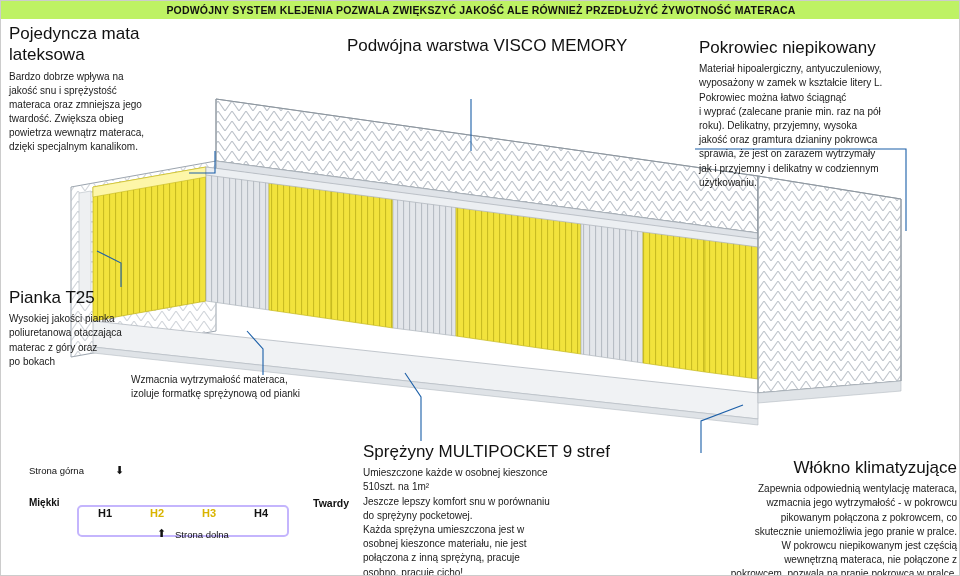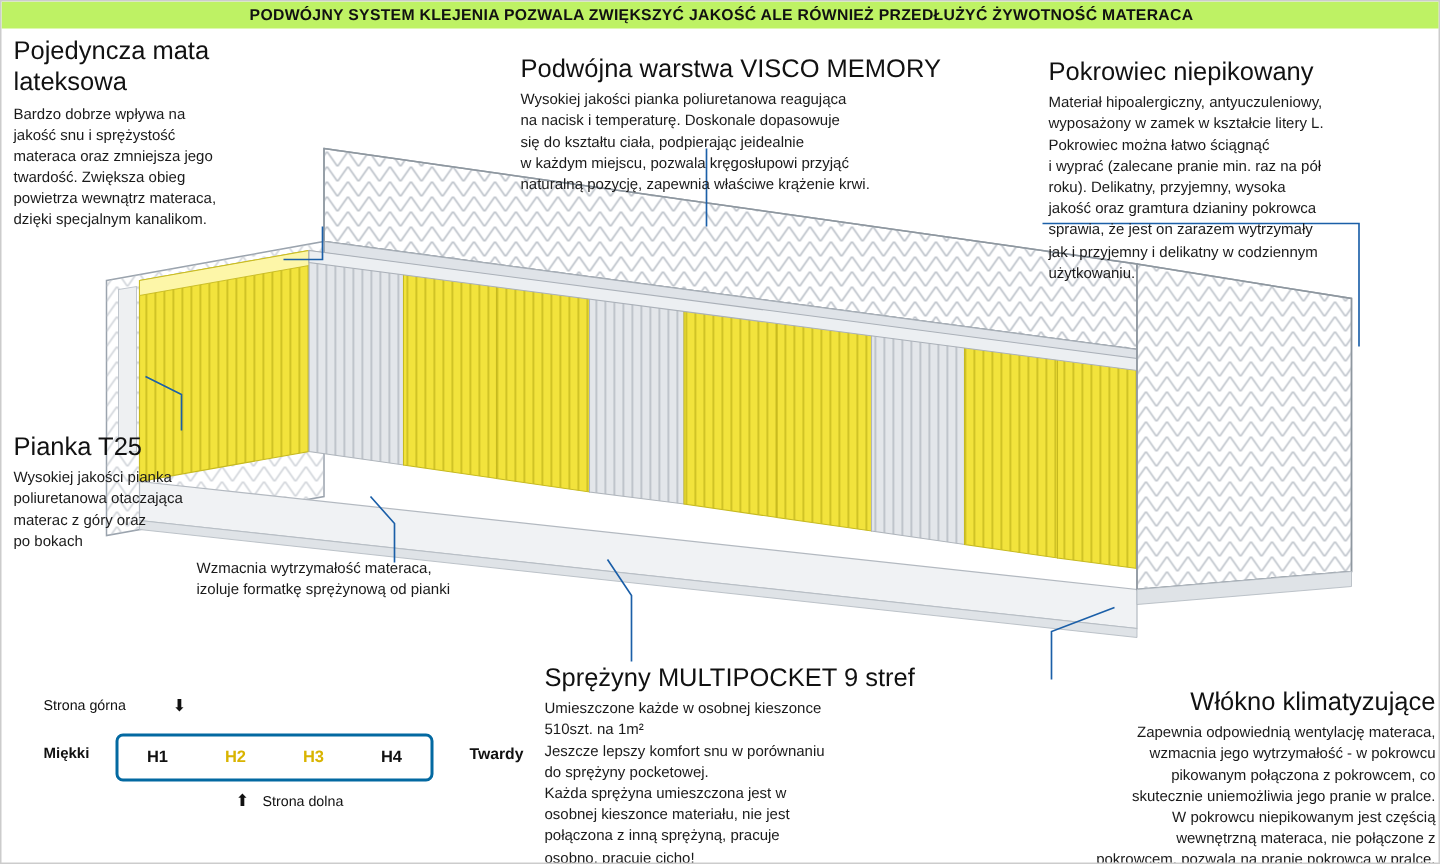--- a/index.html
+++ b/index.html
@@ -100,28 +100,28 @@
     left: 268px;
     top: 32px;
     font-size: 10.5px;
     color: #111;
     font-weight: bold;
     margin-left: 16px;
   }
   .scale-box {
     position: absolute;
     left: 48px;
-    top: 24px;
+    top: 40px;
     width: 208px;
     height: 28px;
-    border: 2px solid #0369a1;
+    border: 2px solid #c4b5fd;
     border-radius: 5px;
     background: #ffffff;
     display: flex;
-    align-items: center;
+    align-items: flex-start;
   }
   .scale-cell {
     flex: 1;
     text-align: center;
     font-size: 11px;
     font-weight: bold;
     color: #111111;
   }
   .scale-cell.active {
     color: #d9b400;
@@ -227,25 +227,20 @@
 jakość snu i sprężystość
 materaca oraz zmniejsza jego
 twardość. Zwiększa obieg
 powietrza wewnątrz materaca,
 dzięki specjalnym kanalikom.</div>
   </div>
   <div class="box-line" style="left:4px; top:18px; width:188px; height:0; border-width:0 0 0 0;"></div>
 
   <div class="callout" style="left:346px; top:20px; width:330px;margin-top:14px;">
     <div class="title">Podwójna warstwa VISCO MEMORY</div>
-    <div class="body">Wysokiej jakości pianka poliuretanowa reagująca
-na nacisk i temperaturę. Doskonale dopasowuje
-się do kształtu ciała, podpierając jeidealnie
-w każdym miejscu, pozwala kręgosłupowi przyjąć
-naturalną pozycję, zapewnia właściwe krążenie krwi.</div>
   </div>
 
   <div class="callout" style="left:698px; top:36px; width:256px;">
     <div class="title">Pokrowiec niepikowany</div>
     <div class="body">Materiał hipoalergiczny, antyuczuleniowy,
 wyposażony w zamek w kształcie litery L.
 Pokrowiec można łatwo ściągnąć
 i wyprać (zalecane pranie min. raz na pół
 roku). Delikatny, przyjemny, wysoka
 jakość oraz gramtura dzianiny pokrowca

